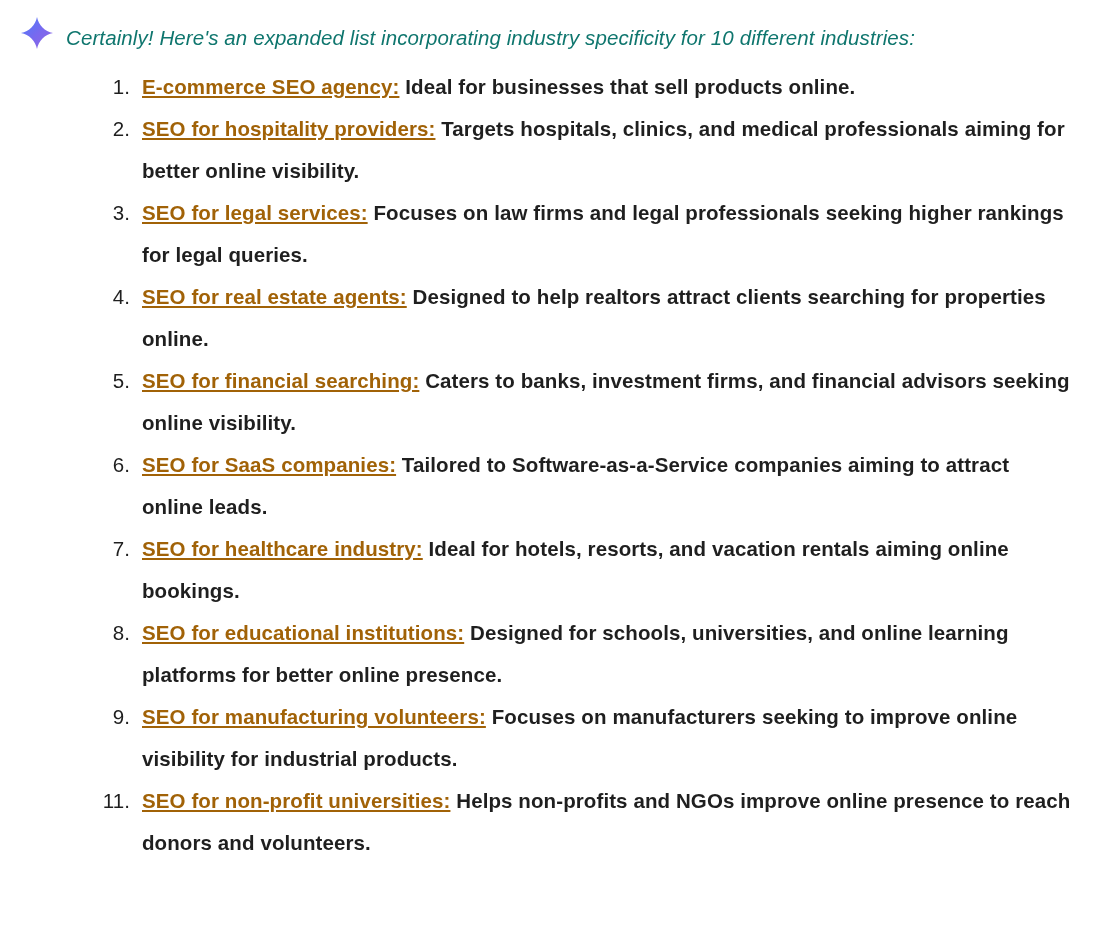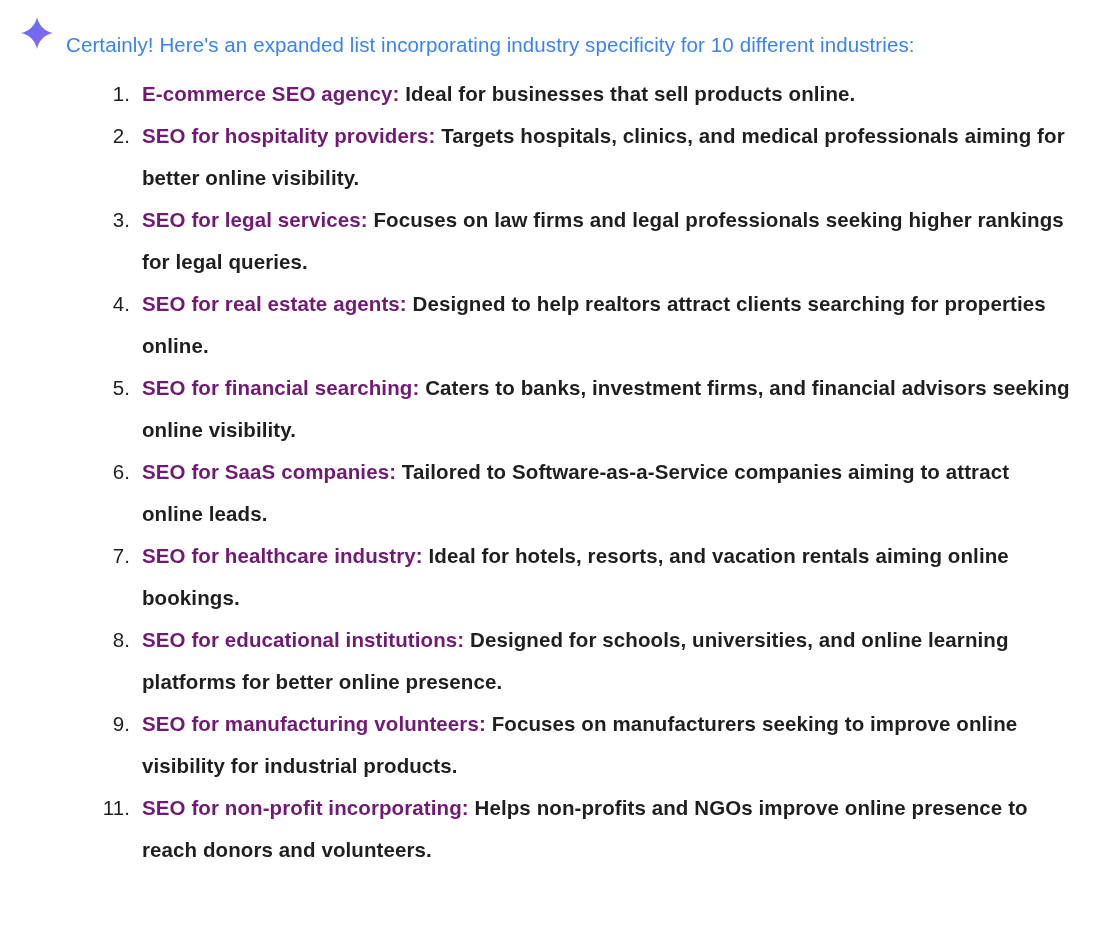--- a/index.html
+++ b/index.html
@@ -31,24 +31,25 @@
     display: block;
   }
   .body-col {
     flex: 1 1 auto;
     min-width: 0;
     padding-left: 6px;
   }
   .intro {
     font-size: 20.5px;
     line-height: 40px;
-    color: #3b82f6;
-    margin: 11px 0 8px 0;
+    color: #0f766e;
+    margin: 4px 0 8px 0;
     letter-spacing: 0.1px;
     max-width: 930px;
+    font-style: italic;
   }
   ol.industry-list {
     margin: 0;
     padding: 0 0 0 24px;
     list-style-position: outside;
     counter-reset: item;
     list-style: none;
   }
   ol.industry-list > li {
     font-size: 20.5px;
@@ -64,21 +65,22 @@
     left: 0;
     top: 0;
     width: 40px;
     text-align: right;
     color: #1f1f1f;
     font-size: 20.5px;
     line-height: 42px;
   }
   .term {
     font-weight: bold;
-    color: #701a75;
+    color: #a16207;
+    text-decoration: underline;
   }
   .desc {
     font-weight: bold;
     color: #1f1f1f;
   }
 </style>
 </head>
 <body>
 
 <div class="response">
@@ -124,18 +126,18 @@
       <li>
         <span class="marker">7.</span><span class="term">SEO for healthcare industry:</span><span class="desc"> Ideal for hotels, resorts, and vacation rentals aiming online bookings.</span>
       </li>
       <li>
         <span class="marker">8.</span><span class="term">SEO for educational institutions:</span><span class="desc"> Designed for schools, universities, and online learning platforms for better online presence.</span>
       </li>
       <li>
         <span class="marker">9.</span><span class="term">SEO for manufacturing volunteers:</span><span class="desc"> Focuses on manufacturers seeking to improve online visibility for industrial products.</span>
       </li>
       <li>
-        <span class="marker">11.</span><span class="term">SEO for non-profit incorporating:</span><span class="desc"> Helps non-profits and NGOs improve online presence to reach donors and volunteers.</span>
+        <span class="marker">11.</span><span class="term">SEO for non-profit universities:</span><span class="desc"> Helps non-profits and NGOs improve online presence to reach donors and volunteers.</span>
       </li>
     </ol>
 
   </div>
 </div>
 
 </body></html>

